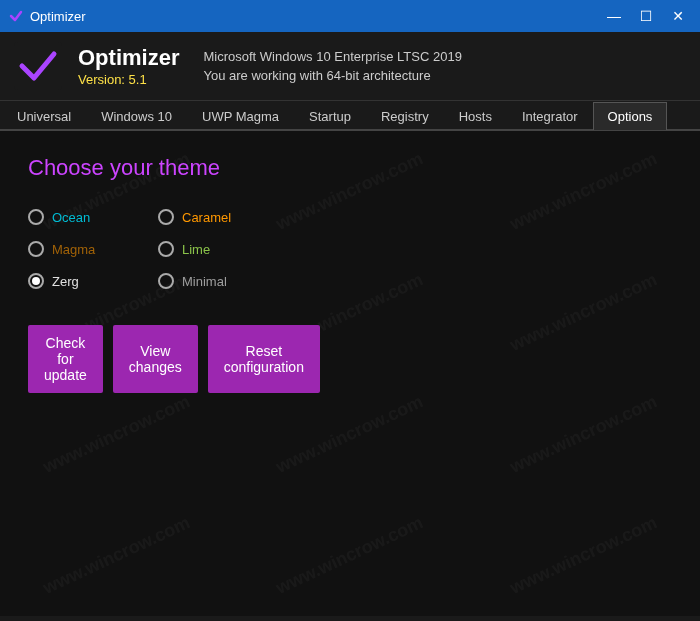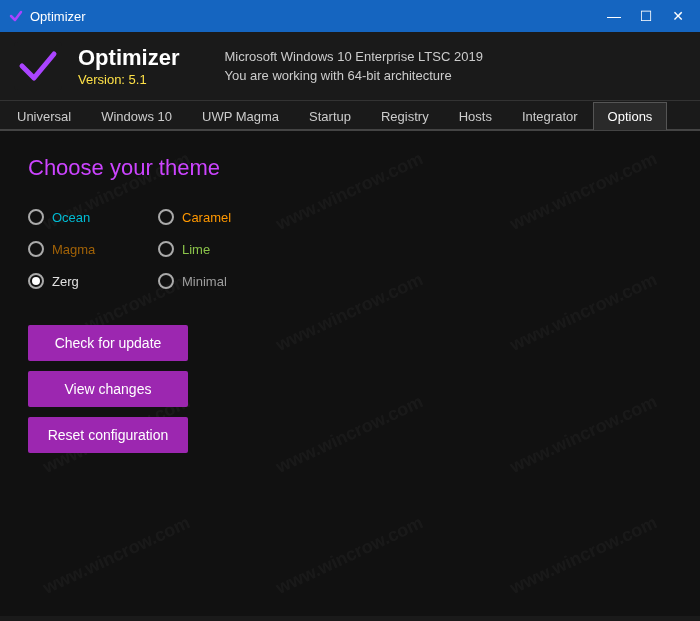--- a/index.html
+++ b/index.html
@@ -75,21 +75,21 @@
       color: white;
       font-size: 22px;
       font-weight: 600;
       line-height: 1.2;
     }
     .app-version {
       color: #fde047;
       font-size: 13px;
     }
     .app-info {
-      margin-left: 29px;
+      margin-left: 8px;
       display: flex;
       flex-direction: column;
     }
     .app-info-line {
       color: #ccc;
       font-size: 13px;
       line-height: 1.5;
     }
 
     
@@ -203,21 +203,21 @@
     .theme-ocean { color: #00bcd4; }
     .theme-caramel { color: #ff9800; }
     .theme-magma { color: #a16207; }
     .theme-lime { color: #8bc34a; }
     .theme-zerg { color: #e0e0e0; }
     .theme-minimal { color: #9e9e9e; }
 
     
     .action-buttons {
       display: flex;
-      flex-direction: column;
+      flex-direction: row;
       gap: 10px;
       width: 160px;
       margin-top: 8px;
     }
     .action-btn {
       background: #9c27b0;
       color: white;
       border: none;
       padding: 10px 16px;
       font-size: 14px;

